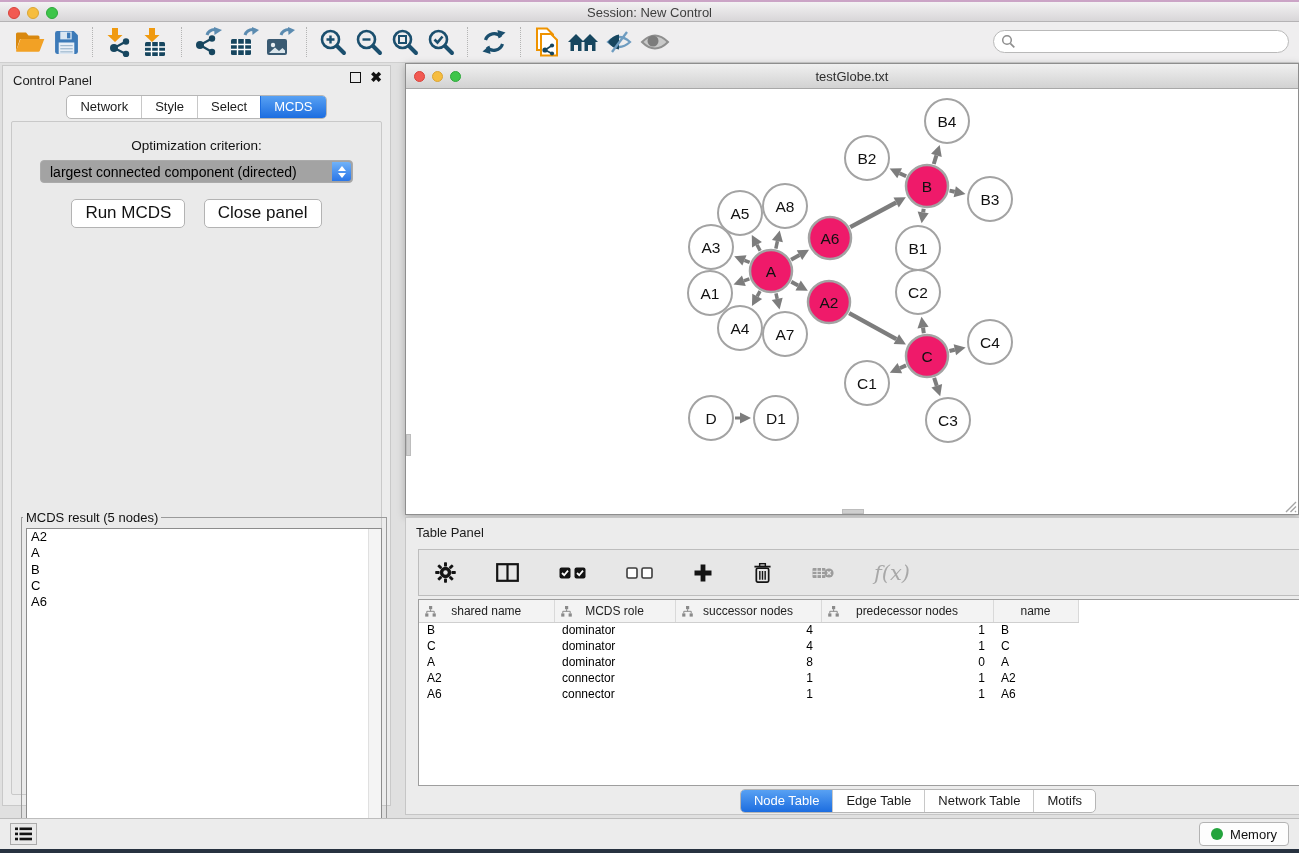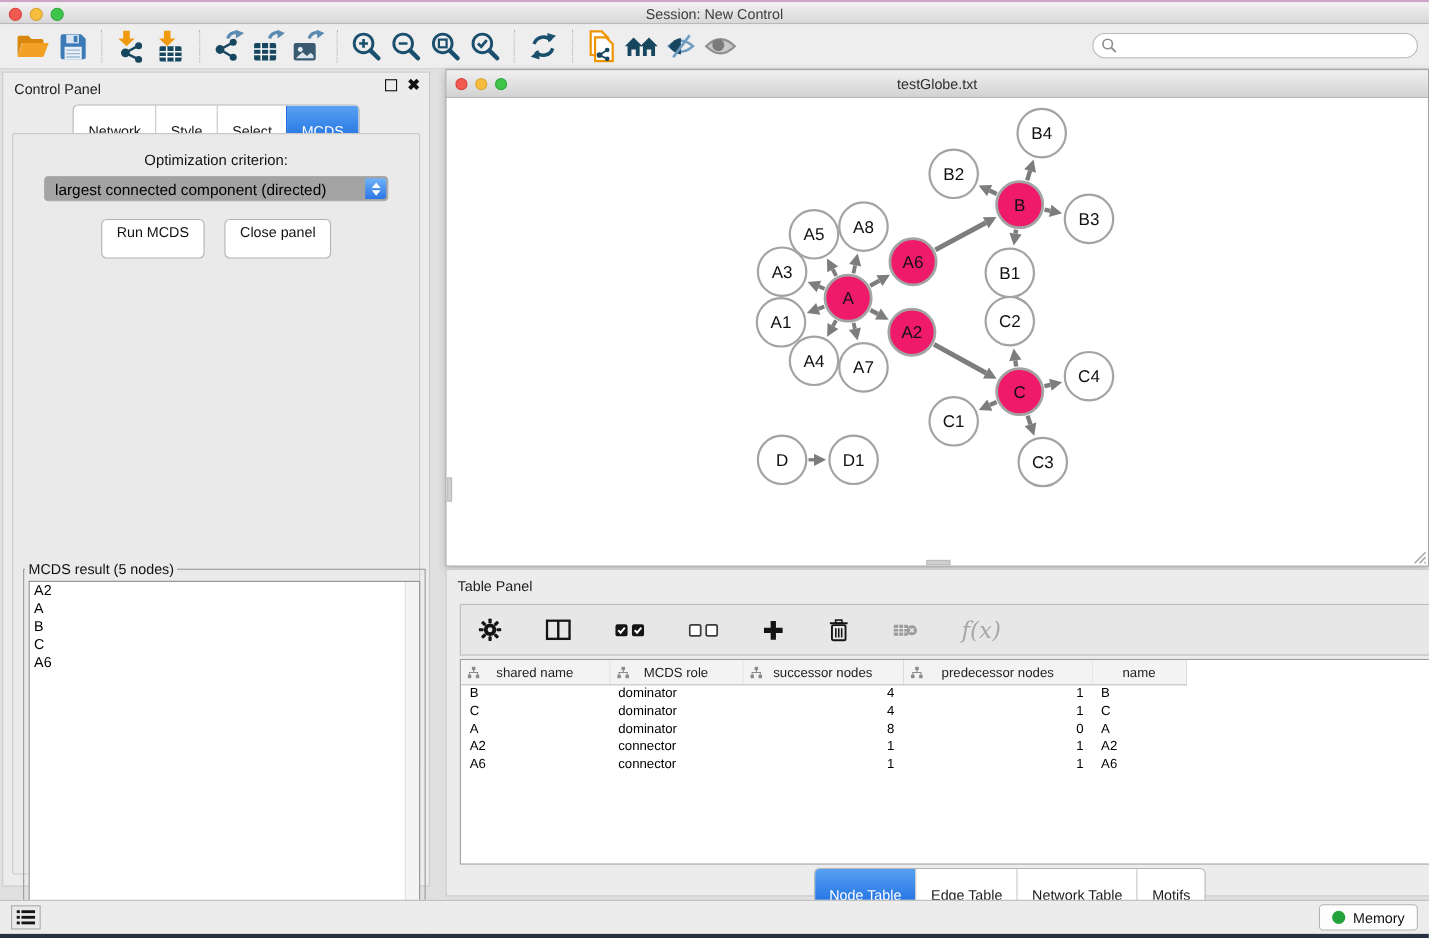--- a/index.html
+++ b/index.html
@@ -33,38 +33,38 @@
   .control-panel { position:absolute; left:2px; top:65px; width:389px; height:741px; background:#ececec;
     border:1px solid #c9c9c9; }
   .panel-head { position:relative; height:28px; }
   .panel-title { position:absolute; left:10px; top:7px; font-size:13px; color:#1c1c1c; }
   .panel-icons { position:absolute; right:8px; top:6px; display:flex; gap:9px; align-items:center; }
   .float-box { width:11px; height:11px; border:1.6px solid #111; display:inline-block; cursor:pointer; }
   .close-x { font-size:14px; font-weight:bold; color:#111; line-height:11px; cursor:pointer; }
 
   .seg { display:inline-flex; background:#fff; border:1px solid #b6b6b6; border-radius:5px; overflow:hidden;
     font-size:13px; }
-  .seg-tab { padding:16px 13px 4px; border-left:1px solid #c8c8c8; color:#1b1b1b; cursor:pointer; white-space:nowrap; }
+  .seg-tab { padding:3px 13px 4px; border-left:1px solid #c8c8c8; color:#1b1b1b; cursor:pointer; white-space:nowrap; }
   .seg-tab:first-child { border-left:none; }
   .seg-tab.active { background:linear-gradient(#58a1f3,#1c6de0); color:#fff; border-left-color:#1c6de0; }
   .cp-tabs-row { position:absolute; left:0; right:0; top:29px; text-align:center; }
 
   .cp-content { position:absolute; left:8px; right:8px; top:55px; bottom:10px; background:#eaeaea;
     border:1px solid #c9c9c9; border-radius:2px; }
   .opt-label { text-align:center; margin-top:16px; font-size:13.5px; color:#111; }
   .select-box { position:relative; margin:7px auto 16px; width:313px; height:23px; background:#a3a3a3;
     border:1px solid #ababab; border-radius:4px; font-size:14px; display:flex; align-items:center;
     padding-left:9px; cursor:pointer; }
   .select-stepper { position:absolute; right:1px; top:1px; bottom:1px; width:19px; border-radius:0 3px 3px 0;
     background:linear-gradient(#70b2f8,#2a76e8); display:flex; flex-direction:column; align-items:center; justify-content:center; gap:2px; }
   .chev { width:0; height:0; border-left:4px solid transparent; border-right:4px solid transparent; }
   .chev.up { border-bottom:5px solid #fff; }
   .chev.down { border-top:5px solid #fff; }
   .btn-row { margin-top:12px; text-align:center; }
-  .btn { background:#fff; border:1px solid #b3b3b3; border-radius:5px; padding:3px 13px 16px; font-size:13px;
+  .btn { background:#fff; border:1px solid #b3b3b3; border-radius:5px; padding:3px 13px 4px; font-size:17px;
     color:#111; cursor:pointer; margin:0 7px; font-family:"Liberation Sans",sans-serif; }
 
   fieldset.mcds-result { position:absolute; left:9px; width:366px; top:388px; height:340px;
     border:1px solid #9a9a9a; }
   fieldset.mcds-result legend { font-size:13px; padding:0 3px; margin-left:1px; color:#111; }
   .result-list { position:absolute; left:4px; right:4px; top:3px; bottom:5px; background:#fff;
     border:1px solid #8c8c8c; overflow:hidden; }
   .result-scroll { position:absolute; right:0; top:0; bottom:0; width:13px; background:#f4f4f4; border-left:1px solid #e0e0e0; }
   .result-item { font-size:13px; line-height:16.3px; padding-left:4px; color:#000; cursor:default; }
 

